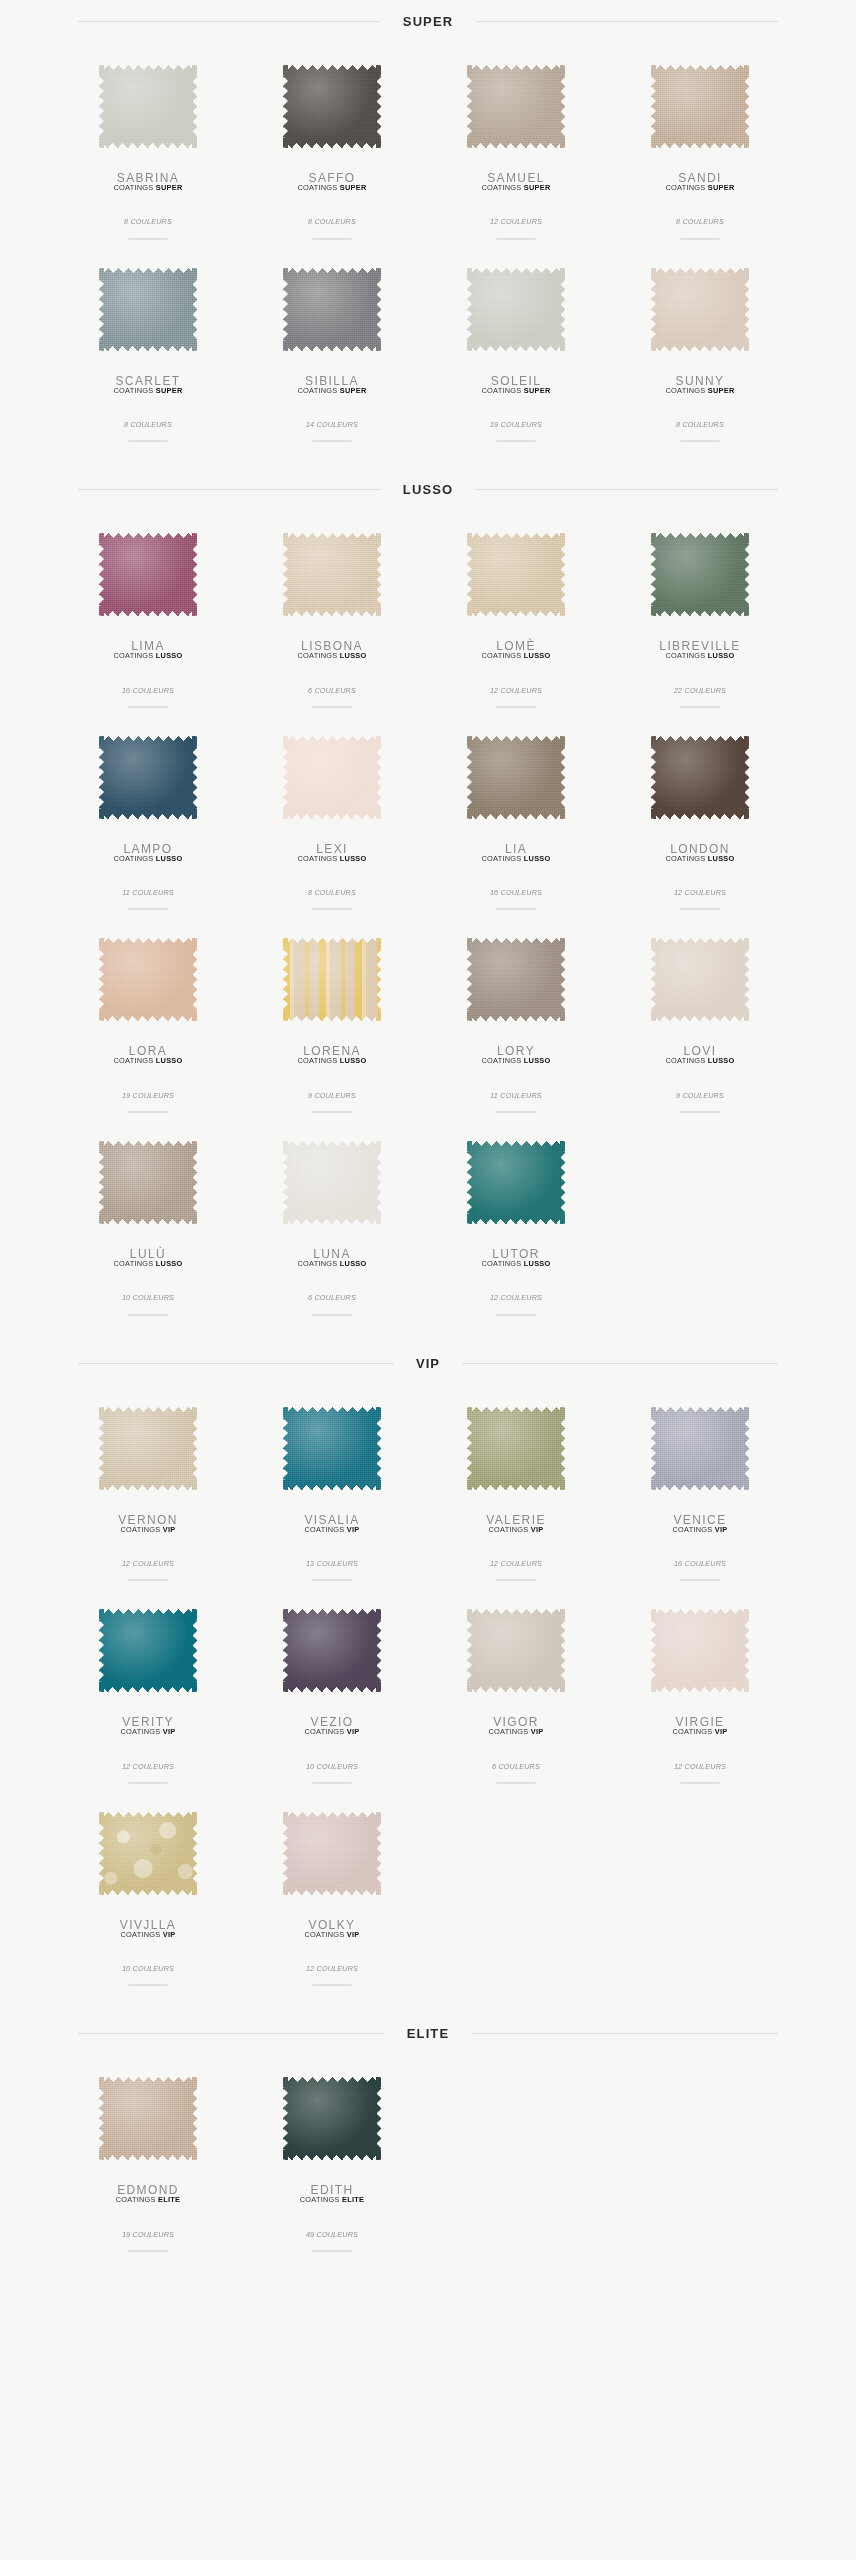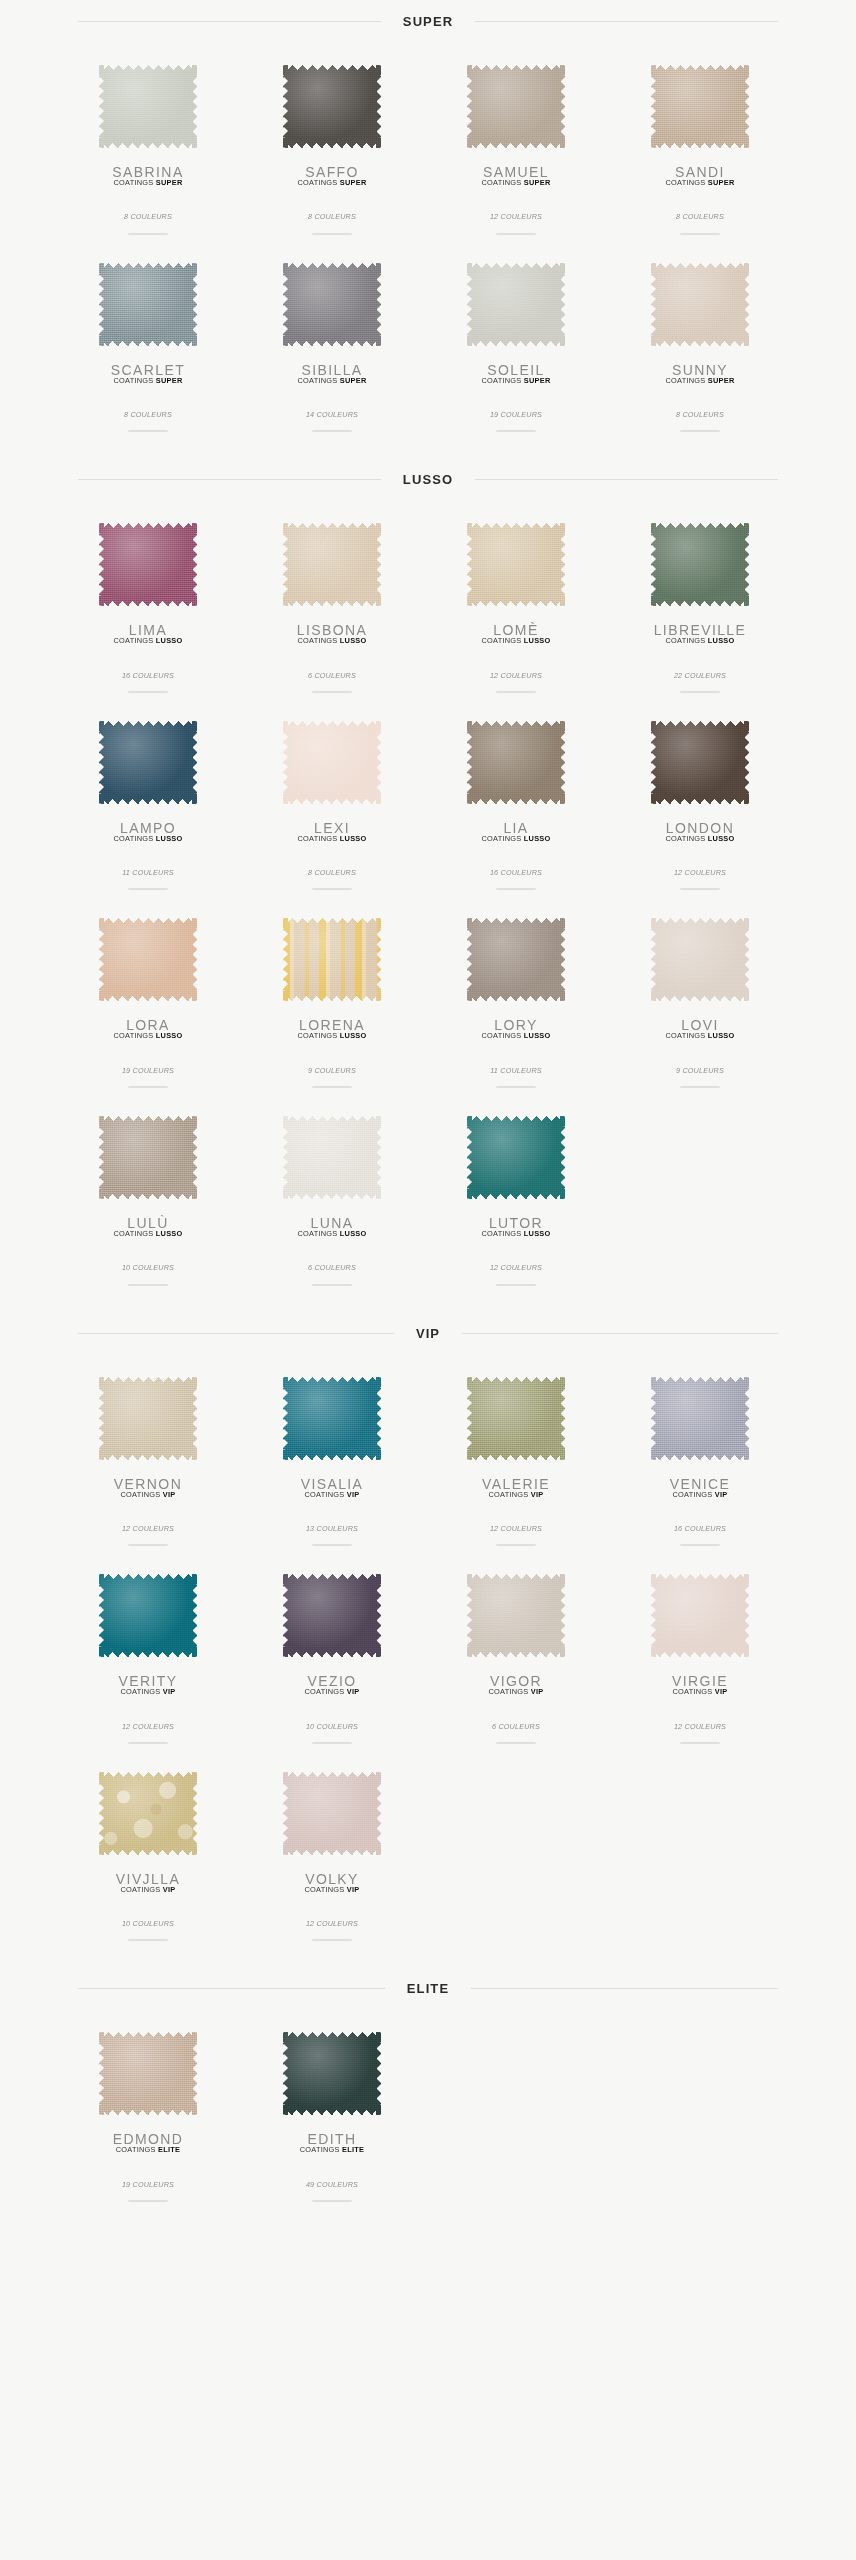--- a/index.html
+++ b/index.html
@@ -114,22 +114,22 @@
     opacity:.55;
     background-image:
       radial-gradient(circle at 25% 30%, rgba(255,255,255,.85) 0 6px, rgba(255,255,255,0) 7px),
       radial-gradient(circle at 70% 22%, rgba(255,255,255,.75) 0 8px, rgba(255,255,255,0) 9px),
       radial-gradient(circle at 45% 68%, rgba(255,255,255,.70) 0 9px, rgba(255,255,255,0) 10px),
       radial-gradient(circle at 12% 80%, rgba(255,255,255,.60) 0 6px, rgba(255,255,255,0) 7px),
       radial-gradient(circle at 88% 72%, rgba(255,255,255,.60) 0 7px, rgba(255,255,255,0) 8px),
       radial-gradient(circle at 58% 45%, rgba(160,135,70,.45) 0 5px, rgba(0,0,0,0) 6px);
   }
   .name{
-    margin-top:17px;
-    font-size:14px;
+    margin-top:24px;
+    font-size:12px;
     letter-spacing:1.4px;
     color:#8a8a8a;
     font-weight:400;
     text-align:left;
     text-transform:uppercase;
     line-height:1;
   }
   .coll{
     margin-top:0;
     font-size:7.4px;

